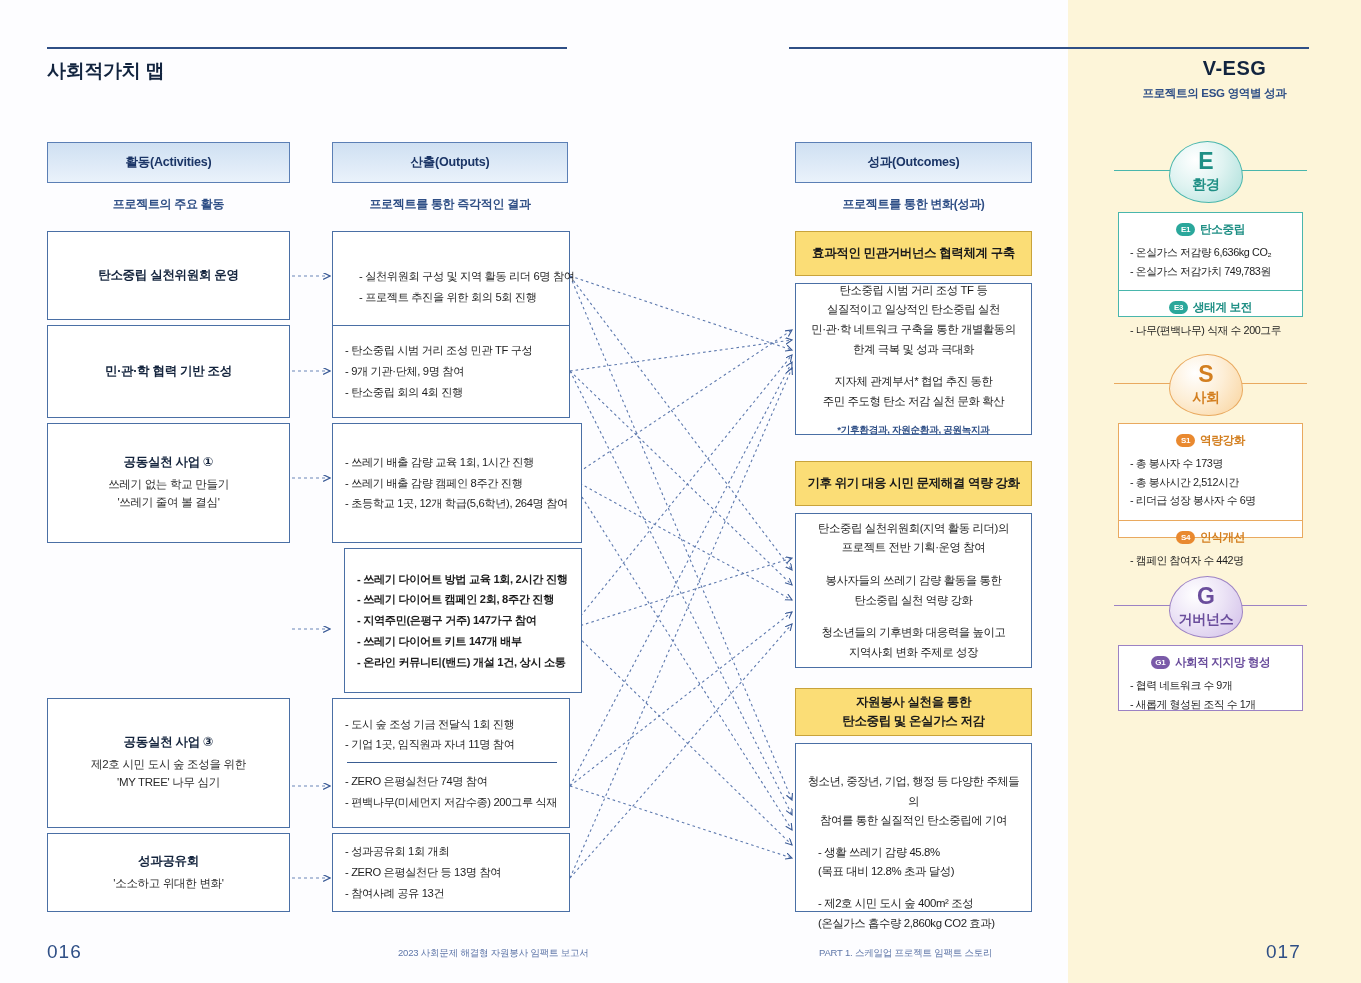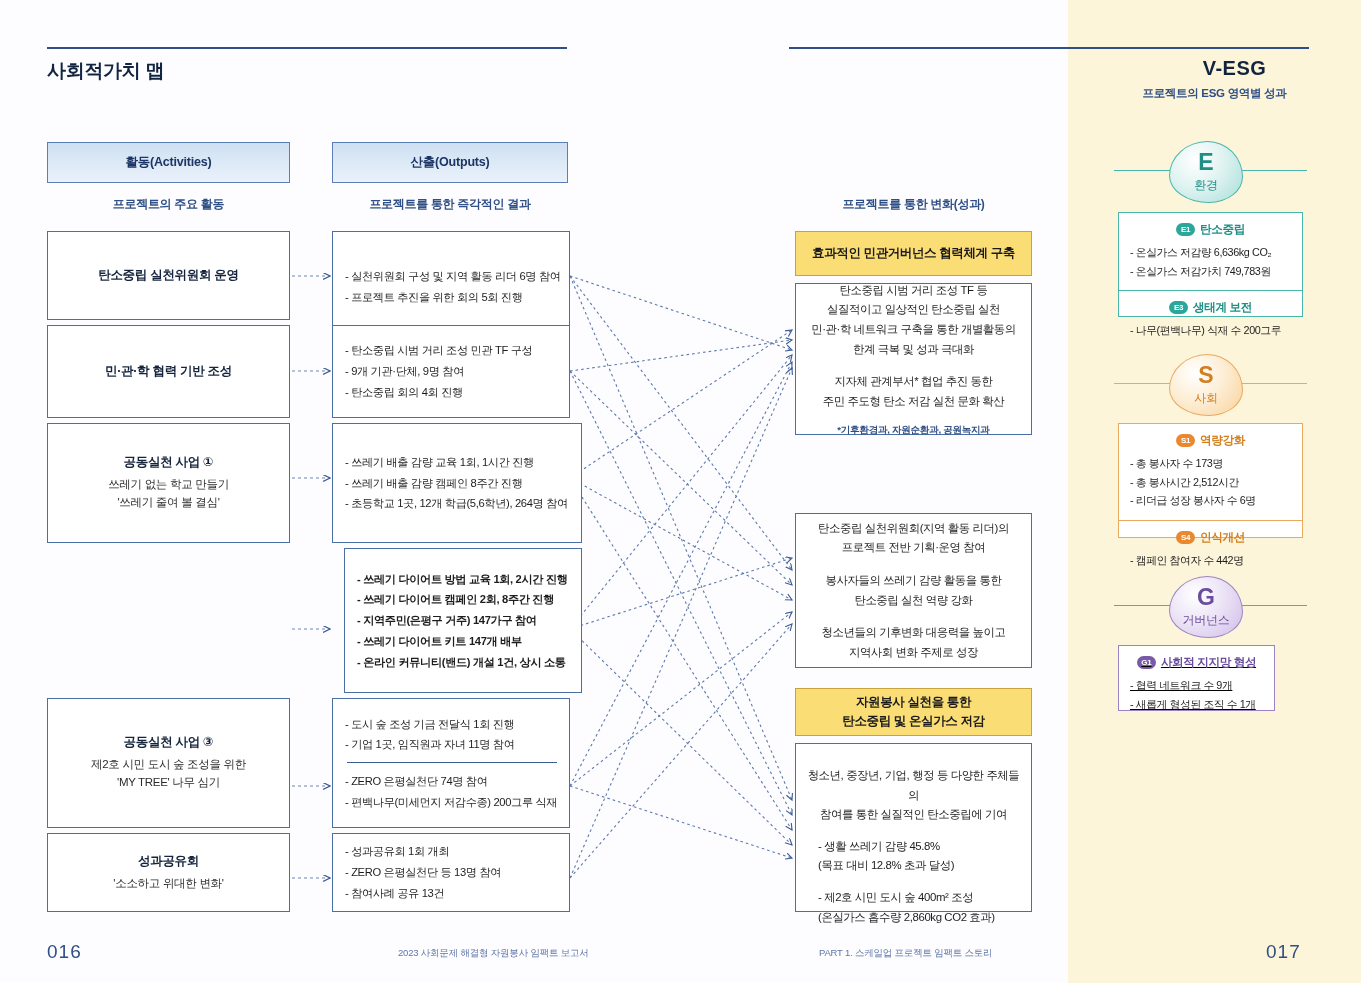--- a/index.html
+++ b/index.html
@@ -87,21 +87,21 @@
   .oc-left.m { margin-top: 12px; }
 
   
   .esg-line { position: absolute; height: 1.4px; }
   .egg {
     position: absolute; width: 74px; height: 62px;
     border-radius: 52% 48% 46% 54% / 56% 58% 42% 44%;
     display: flex; flex-direction: column; align-items: center; justify-content: center;
   }
   .egg .letter { font-size: 23px; font-weight: bold; line-height: 1; }
-  .egg .ko { font-size: 12px; font-weight: normal; margin-top: 3px; letter-spacing: -0.3px; }
+  .egg .ko { font-size: 14px; font-weight: bold; margin-top: 3px; letter-spacing: -0.3px; }
 
   .esg-card { position: absolute; background: #fff; }
   .esg-row { padding: 9px 11px 10px 11px; }
   .esg-row + .esg-row { border-top: 1px solid #d9d2bb; }
   .esg-head { text-align: center; font-size: 11.6px; font-weight: bold; letter-spacing: -0.4px;
               display: flex; align-items: center; justify-content: center; gap: 5px; margin-bottom: 6px; }
   .pill { display: inline-flex; align-items: center; justify-content: center;
           width: 19px; height: 13px; border-radius: 7px; color: #fff;
           font-size: 8px; font-weight: bold; letter-spacing: -0.2px; }
   .esg-li { font-size: 10.8px; color: #1d1d1d; letter-spacing: -0.4px; line-height: 1.72; white-space: nowrap; }
@@ -121,20 +121,21 @@
 
   <div class="rule" style="left:47px;  top:47px; width:520px;"></div>
   <div class="rule" style="left:789px; top:47px; width:520px;"></div>
 
   <div class="page-title">사회적가치 맵</div>
   <div class="vesg-title">V-ESG</div>
   <div class="vesg-sub">프로젝트의 ESG 영역별 성과</div>
 
   <div class="col-head" style="left:47px;  top:142px; width:243px;">활동(Activities)</div>
   <div class="col-head" style="left:332px; top:142px; width:236px;">산출(Outputs)</div>
+  <div class="col-head" style="left:795px; top:142px; width:237px;">성과(Outcomes)</div>
 
   <div class="col-sub" style="left:47px;  top:196px; width:243px;">프로젝트의 주요 활동</div>
   <div class="col-sub" style="left:332px; top:196px; width:236px;">프로젝트를 통한 즉각적인 결과</div>
   <div class="col-sub" style="left:795px; top:196px; width:237px;">프로젝트를 통한 변화(성과)</div>
 
   <svg class="links" viewBox="0 0 1361 983">
     <defs>
       <marker id="ah" markerWidth="7" markerHeight="7" refX="6" refY="3" orient="auto">
         <path d="M0,0 L6,3 L0,6" fill="none" stroke="#3b5b96" stroke-width="1"></path>
       </marker>
@@ -189,21 +190,21 @@
   <div class="box center" style="left:47px; top:698px; width:243px; height:130px;">
     <div class="bx-title">공동실천 사업 ③</div>
     <div class="bx-sub">제2호 시민 도시 숲 조성을 위한</div>
     <div class="bx-sub" style="margin-top:0;">'MY TREE' 나무 심기</div>
   </div>
   <div class="box center" style="left:47px; top:833px; width:243px; height:79px;">
     <div class="bx-title">성과공유회</div>
     <div class="bx-sub">'소소하고 위대한 변화'</div>
   </div>
 
-  <div class="box" style="left:332px; top:231px; width:238px; height:111px;">
+  <div class="box" style="left:332px; top:231px; width:238px; height:111px;padding-left:14px;">
     <div class="bullets">
       <div class="li">- 실천위원회 구성 및 지역 활동 리더 6명 참여</div>
       <div class="li">- 프로젝트 추진을 위한 회의 5회 진행</div>
     </div>
   </div>
   <div class="box" style="left:332px; top:325px; width:238px; height:93px;">
     <div class="bullets">
       <div class="li">- 탄소중립 시범 거리 조성 민관 TF 구성</div>
       <div class="li">- 9개 기관·단체, 9명 참여</div>
       <div class="li">- 탄소중립 회의 4회 진행</div>
@@ -246,32 +247,33 @@
   <div class="outcome-body" style="left:795px; top:283px; width:237px; height:152px;">
     <div class="oc-para" style="white-space:pre-line;">탄소중립 시범 거리 조성 TF 등
 실질적이고 일상적인 탄소중립 실천
 민·관·학 네트워크 구축을 통한 개별활동의
 한계 극복 및 성과 극대화</div>
     <div class="oc-para" style="white-space:pre-line;">지자체 관계부서* 협업 추진 동한
 주민 주도형 탄소 저감 실천 문화 확산</div>
     <div class="oc-note">*기후환경과, 자원순환과, 공원녹지과</div>
   </div>
 
+  <div class="banner" style="left:795px; top:461px; width:237px; height:45px;">기후 위기 대응 시민 문제해결 역량 강화</div>
   <div class="outcome-body" style="left:795px; top:513px; width:237px; height:155px;">
     <div class="oc-para" style="white-space:pre-line;">탄소중립 실천위원회(지역 활동 리더)의
 프로젝트 전반 기획·운영 참여</div>
     <div class="oc-para" style="white-space:pre-line;">봉사자들의 쓰레기 감량 활동을 통한
 탄소중립 실천 역량 강화</div>
     <div class="oc-para" style="white-space:pre-line;">청소년들의 기후변화 대응력을 높이고
 지역사회 변화 주제로 성장</div>
   </div>
 
   <div class="banner" style="left:795px; top:688px; width:237px; height:48px; white-space:pre-line;">자원봉사 실천을 통한
 탄소중립 및 온실가스 저감</div>
-  <div class="outcome-body" style="left:795px; top:743px; width:237px; height:169px; justify-content:flex-start; padding-top:22px;">
+  <div class="outcome-body" style="left:795px; top:743px; width:237px; height:169px; justify-content:flex-start; padding-top:28px;">
     <div class="oc-para" style="white-space:pre-line;">청소년, 중장년, 기업, 행정 등 다양한 주체들의
 참여를 통한 실질적인 탄소중립에 기여</div>
     <div class="oc-left m" style="white-space:pre-line;">- 생활 쓰레기 감량 45.8%
   (목표 대비 12.8% 초과 달성)</div>
     <div class="oc-left m" style="white-space:pre-line;">- 제2호 시민 도시 숲 400m² 조성
   (온실가스 흡수량 2,860kg CO2 효과)</div>
   </div>
 
   <div class="esg-line" style="left:1114px; top:170px; width:193px; background:#49b6ac;"></div>
   <div class="egg" style="left:1169px; top:141px; background:radial-gradient(circle at 35% 30%, #ffffff 0%, #dff3f1 45%, #a8ded8 100%); border:1.2px solid #49b6ac;">
@@ -318,21 +320,21 @@
       </div>
       <div class="esg-li">- 캠페인 참여자 수 442명</div>
     </div>
   </div>
 
   <div class="esg-line" style="left:1114px; top:605px; width:193px; background:#9c82c4;"></div>
   <div class="egg" style="left:1169px; top:576px; background:radial-gradient(circle at 35% 30%, #ffffff 0%, #ece4f6 45%, #cfbce8 100%); border:1.2px solid #9c82c4;">
     <div class="letter" style="color:#6a4d9c;">G</div>
     <div class="ko" style="color:#6a4d9c;">거버넌스</div>
   </div>
-  <div class="esg-card" style="left:1118px; top:645px; width:157px; height:66px; border:1.2px solid #9c82c4;text-decoration:underline;">
+  <div class="esg-card" style="left:1118px; top:645px; width:185px; height:66px; border:1.2px solid #9c82c4;">
     <div class="esg-row">
       <div class="esg-head" style="color:#6a4d9c;">
         <span class="pill" style="background:#7a5aa8;">G1</span>
         <span>사회적 지지망 형성</span>
       </div>
       <div class="esg-li">- 협력 네트워크 수 9개</div>
       <div class="esg-li">- 새롭게 형성된 조직 수 1개</div>
     </div>
   </div>
 

